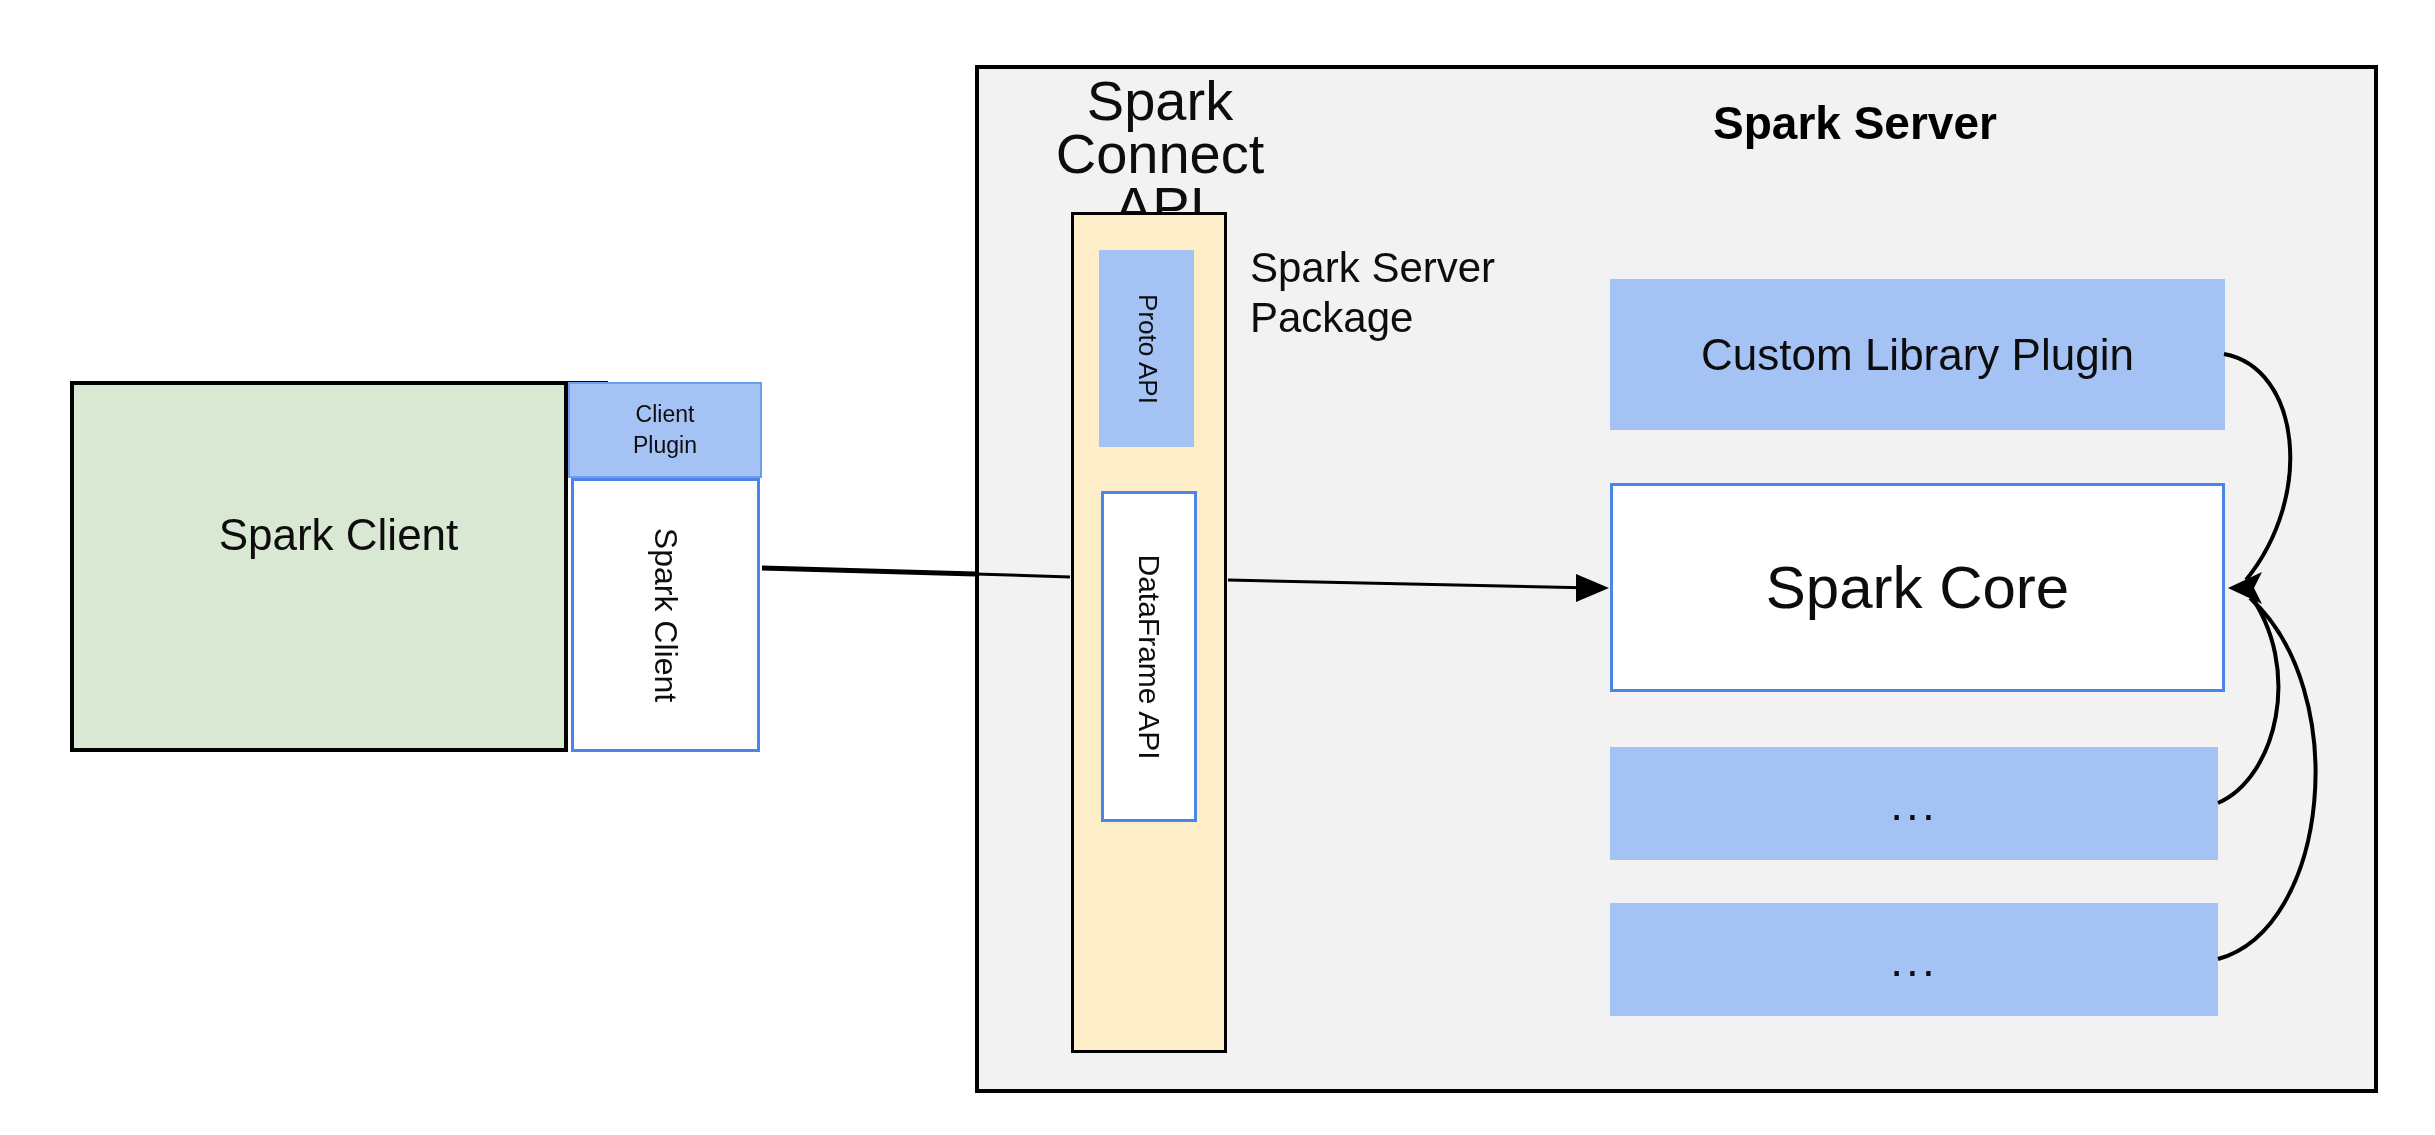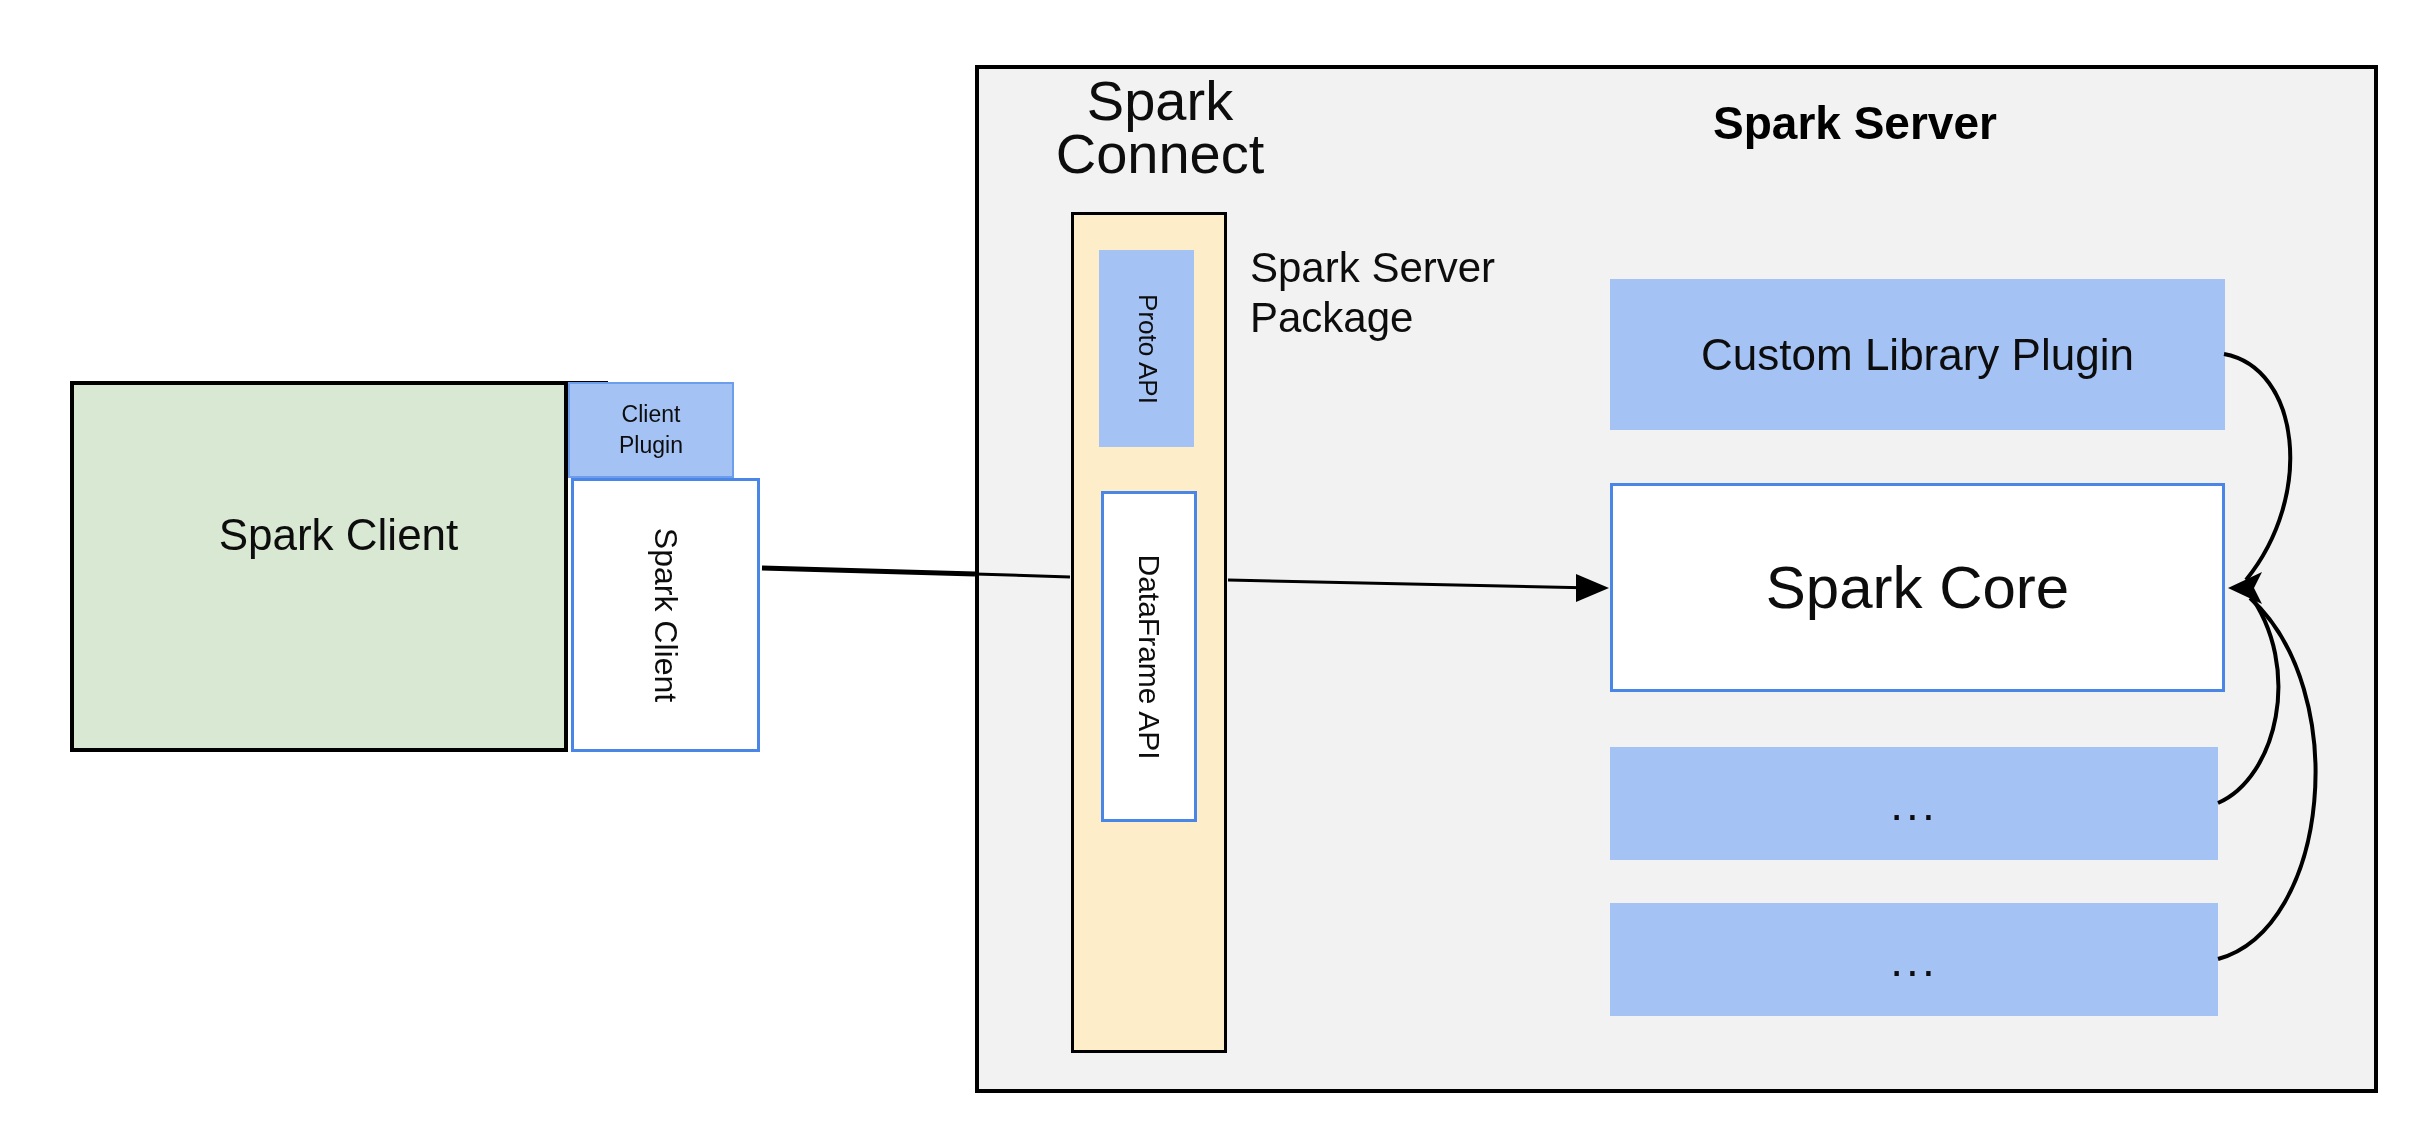--- a/index.html
+++ b/index.html
@@ -18,21 +18,21 @@
     background:#d9e8d2;border:4px solid #000000;
   }
   .border-overhang{
     left:566px;top:381px;width:42px;height:4px;background:#000000;
   }
   .gray-box{
     left:975px;top:65px;width:1403px;height:1028px;
     background:#f2f2f3;border:4px solid #000000;
   }
   .client-package-box{
-    left:568px;top:382px;width:166px;height:96px;
+    left:568px;top:382px;width:194px;height:96px;
     background:#a4c2f4;border:2px solid #6d9eeb;
     display:flex;align-items:center;justify-content:center;
   }
   .spark-client-box{
     left:571px;top:478px;width:189px;height:274px;
     background:#ffffff;border:3px solid #4a86e8;
   }
   .yellow-box{
     left:1071px;top:212px;width:156px;height:841px;
     background:#fdeec9;border:3px solid #000000;
@@ -123,20 +123,21 @@
   <div class="abs vtext v-sparkclient">Spark Client</div>
 
   <div class="abs t-clientapp">
     <div>Spark Client</div>
   </div>
 
   <div class="abs gray-box"></div>
 
   <div class="abs t-connectapi">
     <div>Spark Connect</div>
+    <div>API</div>
   </div>
   <div class="abs t-sparkserver">Spark Server</div>
 
   <div class="abs yellow-box"></div>
   <div class="abs t-serverlib">
     <div>Spark Server</div>
     <div>Package</div>
   </div>
 
   <div class="abs proto-box"></div>

